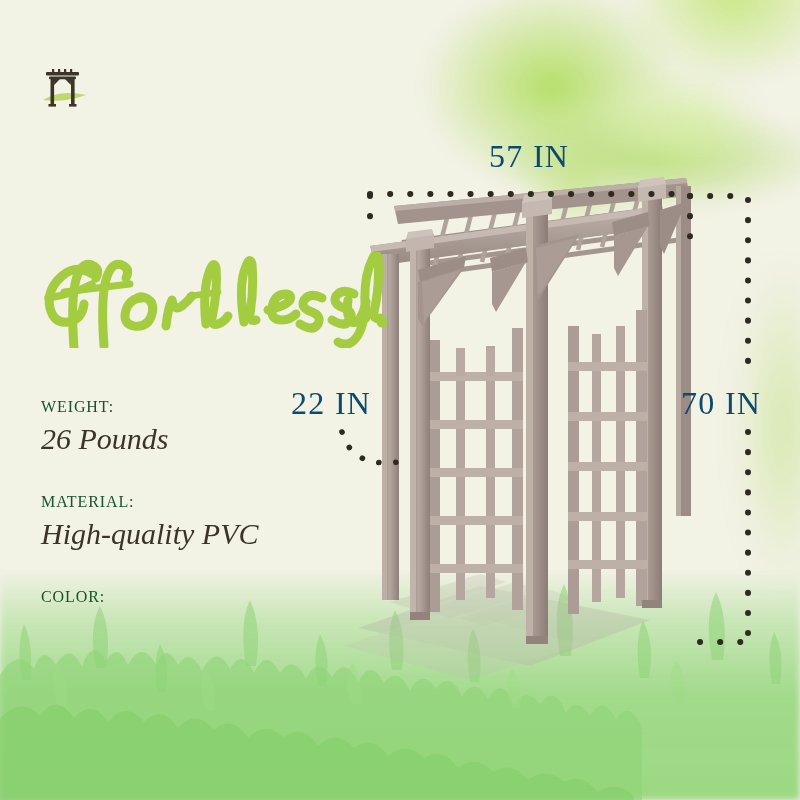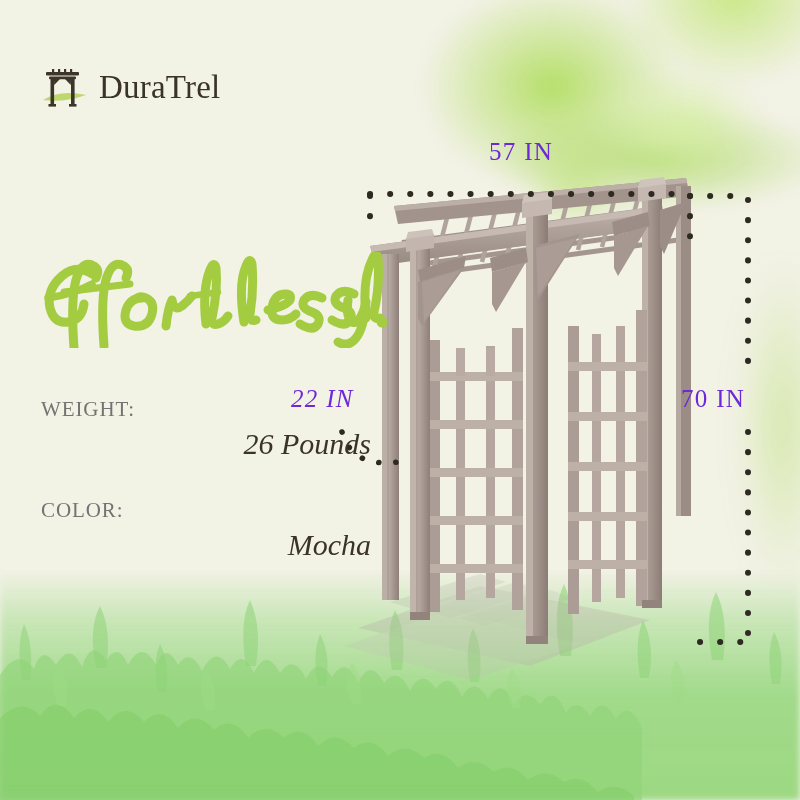--- a/index.html
+++ b/index.html
@@ -103,55 +103,54 @@
 
   
   .specs {
     position: absolute;
     left: 41px; top: 398px;
     width: 330px;
   }
   .spec { margin-bottom: 38px; }
   .spec:last-child { margin-bottom: 0; font-family: Liberation Serif, serif; }
   .spec-label {
-    font-size: 21px;
+    font-size: 16px;
     letter-spacing: .9px;
-    color: #737373;
+    color: #14532d;
     line-height: 1.1;
     margin-bottom: 6px;
   }
   .spec-value {
     font-size: 30px;
     font-style: italic;
     color: #3b3328;
     line-height: 1.12;
     white-space: nowrap;
-    text-align: right;
   }
 
   
   .product {
     position: absolute;
     left: 330px; top: 150px;
     width: 420px; height: 540px;
   }
   .product svg { display: block; }
 
   .dims { position: absolute; left: 0; top: 0; width: 800px; height: 800px; }
   .dims svg { display: block; }
 
   .dim-label {
     position: absolute;
-    font-size: 25px;
+    font-size: 32px;
     letter-spacing: 1.3px;
-    color: #6d28d9;
+    color: #0c4a6e;
     white-space: nowrap;
   }
   .dim-w { left: 489px; top: 138px; }
-  .dim-d { left: 291px; top: 385px; font-style: italic; }
+  .dim-d { left: 291px; top: 385px; }
   .dim-h { left: 681px; top: 385px; }
 </style>
 </head>
 <body>
 
 <div id="poster">
 
   <div class="wash-top"></div>
   <div class="wash-top2"></div>
   <div class="wash-right"></div>
@@ -351,21 +350,20 @@
         <rect x="8.5" y="42" width="7.5" height="2.6"></rect>
         <rect x="29" y="42" width="7.5" height="2.6"></rect>
         <rect x="12" y="7" width="2.2" height="4"></rect>
         <rect x="18" y="7" width="2.2" height="4"></rect>
         <rect x="24" y="7" width="2.2" height="4"></rect>
         <rect x="30" y="7" width="2.2" height="4"></rect>
         <path d="M14 17 L20 17 L14.2 23 Z"></path>
         <path d="M31 17 L25 17 L30.8 23 Z"></path>
       </g>
     </svg>
-    <span class="logo-text">DuraTrel</span>
   </div>
 
 
   <div class="script">
     <svg width="360" height="96" viewBox="0 0 360 96">
       <g fill="none" stroke="#a4cc41" stroke-linecap="round" stroke-linejoin="round">
 
         <path d="M62 22 q-16-10-30 2 q-16 14-12 32 q4 16 18 14 q14-2 16-18" stroke-width="9"></path>
         <path d="M18 46 q26-4 44-14" stroke-width="7.5"></path>
 
@@ -395,18 +393,21 @@
       <circle cx="352" cy="70" r="5.5" fill="#a4cc41"></circle>
     </svg>
   </div>
 
   <div class="specs">
     <div class="spec">
       <div class="spec-label">WEIGHT:</div>
       <div class="spec-value">26 Pounds</div>
     </div>
     <div class="spec">
+      <div class="spec-label">MATERIAL:</div>
+      <div class="spec-value">High-quality PVC</div>
+    </div>
+    <div class="spec">
       <div class="spec-label">COLOR:</div>
-      <div class="spec-value">Mocha</div>
     </div>
   </div>
 
 </div>
 
 </body></html>

